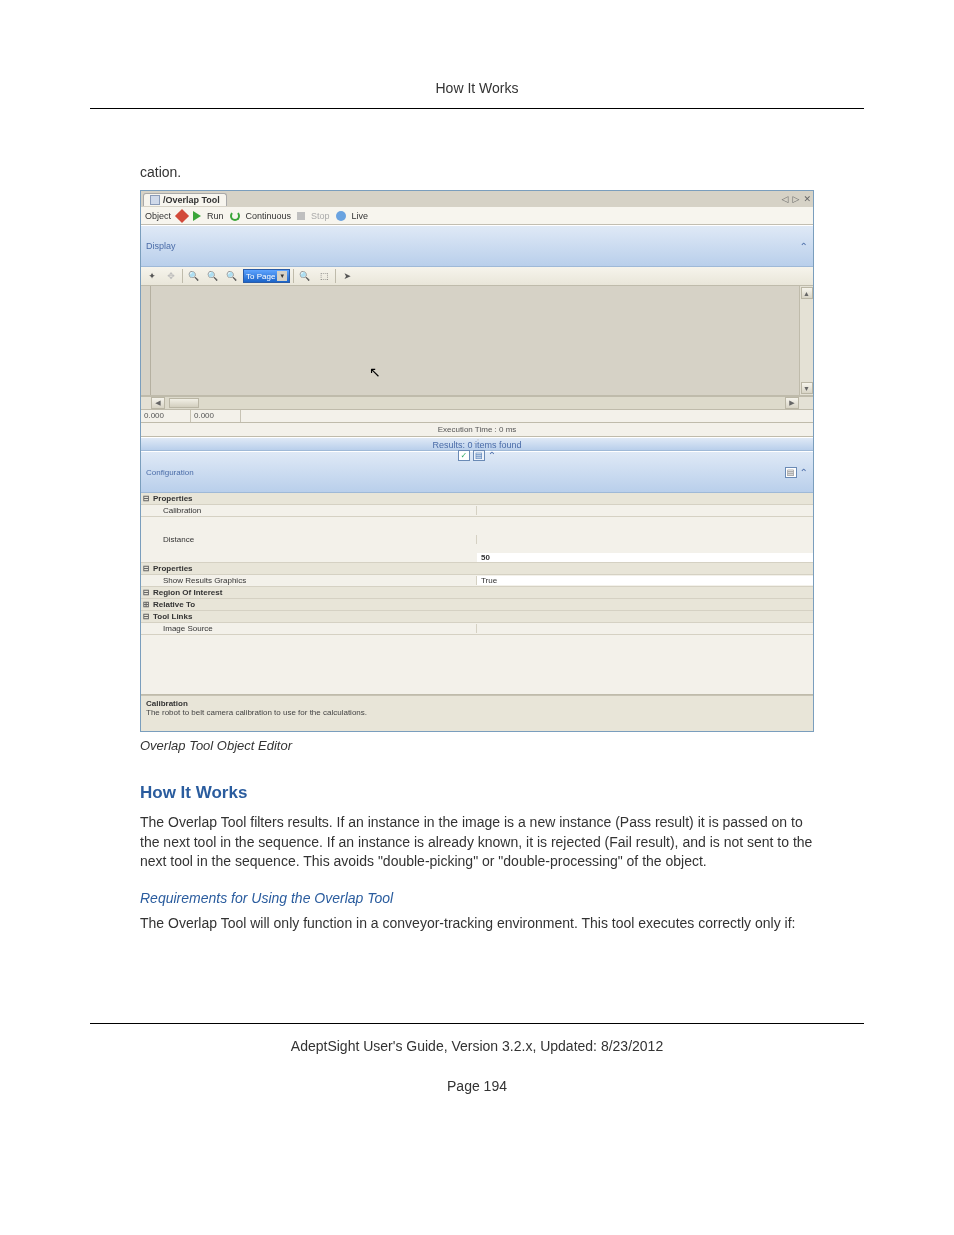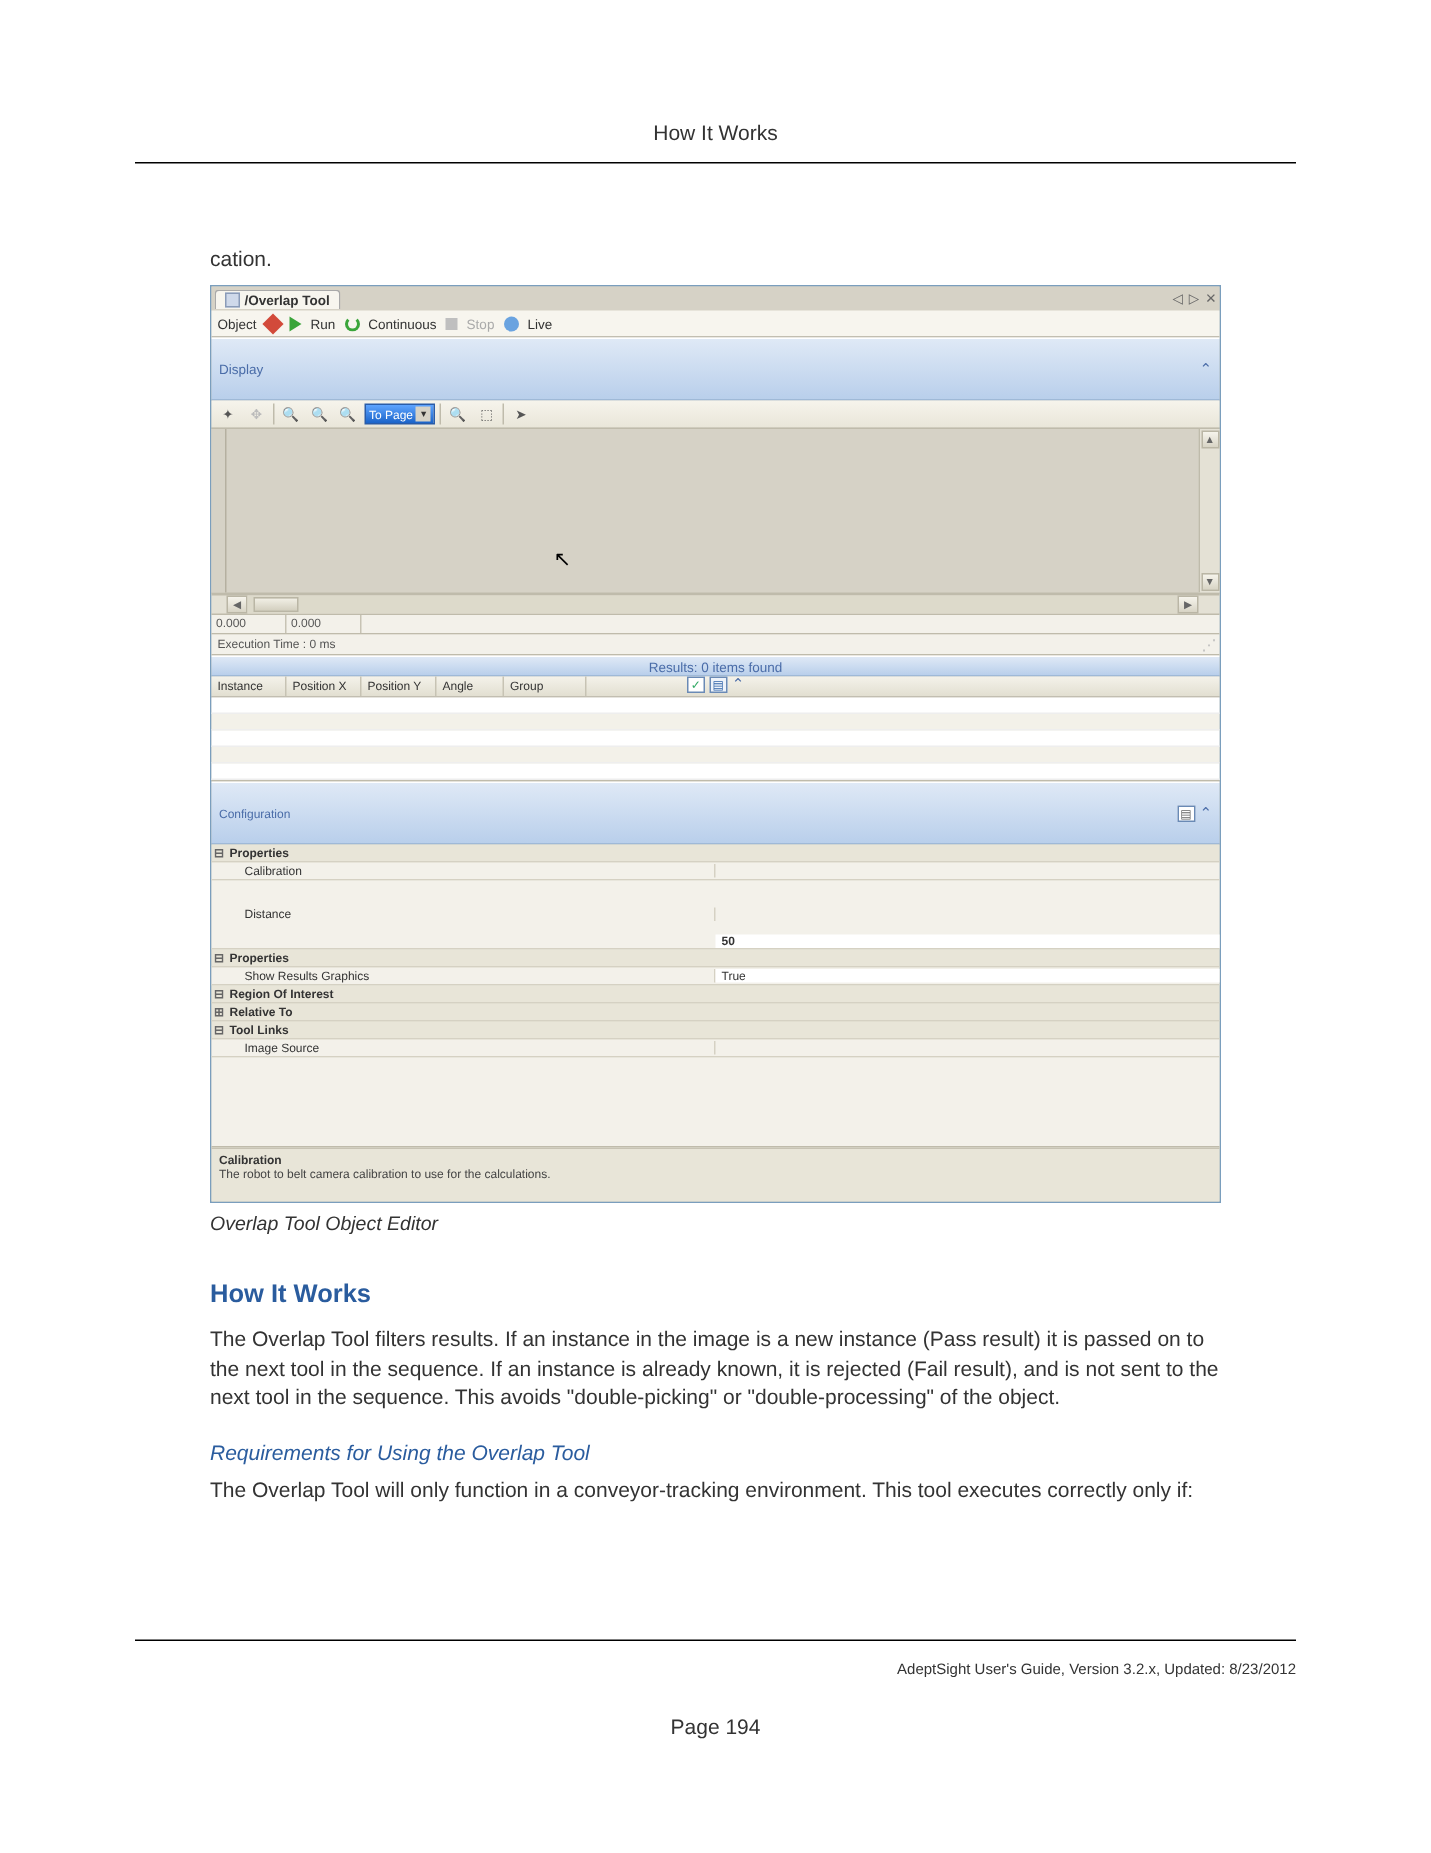--- a/index.html
+++ b/index.html
@@ -134,21 +134,21 @@
   }
   .hscroll .sbbtn { width:14px;height:12px;background:linear-gradient(#f6f4ec,#d8d4c5);border:1px solid #bab6a5;font-size:7px;display:flex;align-items:center;justify-content:center;color:#666; }
   .hscroll .track { flex:1;height:12px;background:#dddacb;display:flex;align-items:center; }
   .hscroll .thumb { width:30px;height:10px;background:linear-gradient(#f1efe5,#d3cfbf);border:1px solid #bab6a5;margin-left:4px; }
   .coords {
     background:#f3f1ea;border-bottom:1px solid #bfbbab;display:flex;height:13px;font-size:8px;color:#555;
   }
   .coords .cell { border-right:1px solid #c7c3b4;padding:1px 3px;min-width:50px; }
   .status2 {
     background:#f3f1ea;border-bottom:1px solid #bfbbab;height:14px;padding:2px 4px;color:#555;font-size:8px;
-    display:flex;justify-content:space-between;align-items:center;
+    display:flex;justify-content:space-between;align-items:center;flex-direction:column;
   }
   .status2 .grip { color:#bbb;font-size:10px;letter-spacing:-2px; }
   .resultsbar {
     background: linear-gradient(#dfe9f6,#b9cfeb);
     border-top:1px solid #fff;border-bottom:1px solid #9fb9d7;
     padding:2px 5px;display:flex;justify-content:space-between;align-items:center;
     color:#4a6ca8;font-size:9px;height:14px;flex-direction:column;
   }
   .resultsbar .icons { display:flex;gap:3px;align-items:center; }
   .resultsbar .smico { width:12px;height:11px;border:1px solid #6a8ab5;background:#fff;display:flex;align-items:center;justify-content:center;font-size:8px;color:#3a6; }
@@ -182,21 +182,21 @@
   .sectionbar.config .smico2 { width:12px;height:11px;border:1px solid #6a8ab5;background:#fff;display:flex;align-items:center;justify-content:center;font-size:8px;color:#666; }
 
   
   .caption { font-style: italic; font-size: 13px; margin-top:6px; }
   h2.sec { color:#2a5c9e;font-weight:bold;font-size:17px;margin:30px 0 10px 0; }
   .para { font-size:14px;line-height:1.4;margin-bottom:10px; }
   h3.sub { color:#2a5c9e;font-style:italic;font-weight:normal;font-size:14px;margin:18px 0 8px 0; }
   .hr-bot {
     border:none;border-top:1px solid #000;margin:90px 0 14px 0;
   }
-  .footer1 { text-align:right;font-size:10px;margin-bottom:24px; }
+  .footer1 { text-align:center;font-size:14px;margin-bottom:24px; }
   .footer2 { text-align:center;font-size:14px; }
 </style>
 </head>
 <body>
 
 <div class="page">
   <div class="header-title">How It Works</div>
   <hr class="hr-top">
 
   <div class="content">
@@ -285,34 +285,20 @@
       </div>
 
       <div class="resultsbar sectionbar">
         <span>Results: 0 items found</span>
         <span class="icons">
           <span class="smico">✓</span>
           <span class="smico blue">▤</span>
           <span class="chev">⌃</span>
         </span>
       </div>
-      <div class="table">
-        <div class="thead">
-          <div class="th th1">Instance</div>
-          <div class="th th2">Position X</div>
-          <div class="th th3">Position Y</div>
-          <div class="th th4">Angle</div>
-          <div class="th th5">Group</div>
-        </div>
-        <div class="trow"></div>
-        <div class="trow grey"></div>
-        <div class="trow"></div>
-        <div class="trow grey"></div>
-        <div class="trow"></div>
-      </div>
 
       <div class="sectionbar config">
         <span>Configuration</span>
         <span class="rt">
           <span class="smico2">▤</span>
           <span class="chev">⌃</span>
         </span>
       </div>
       <div class="config">
         <div class="grid">

